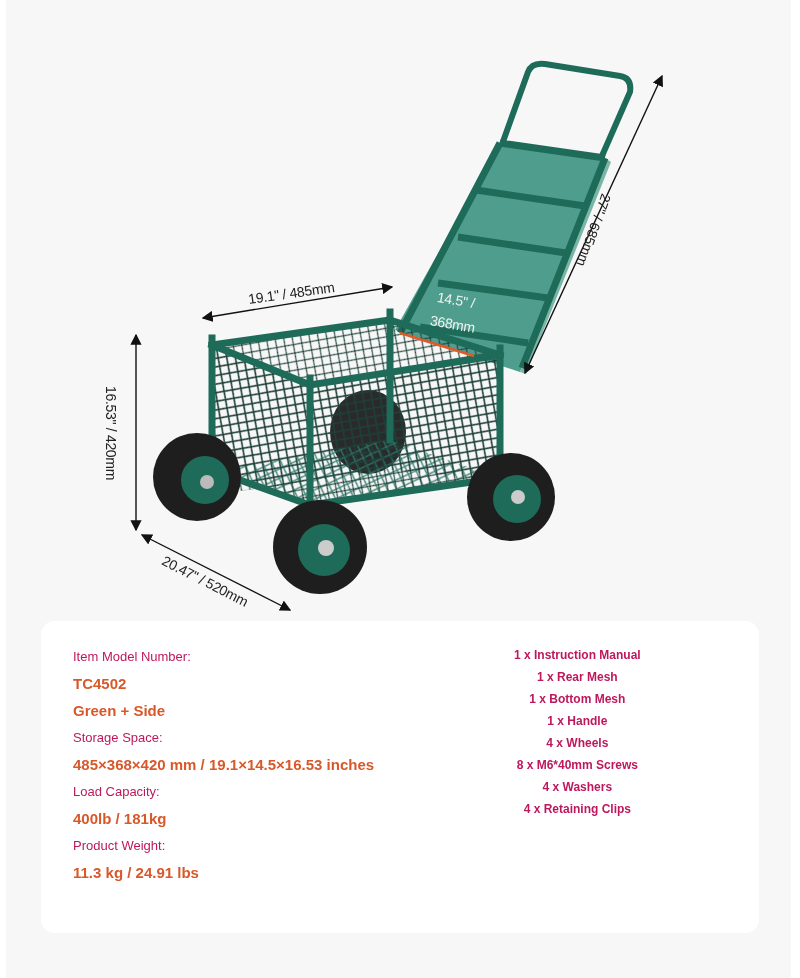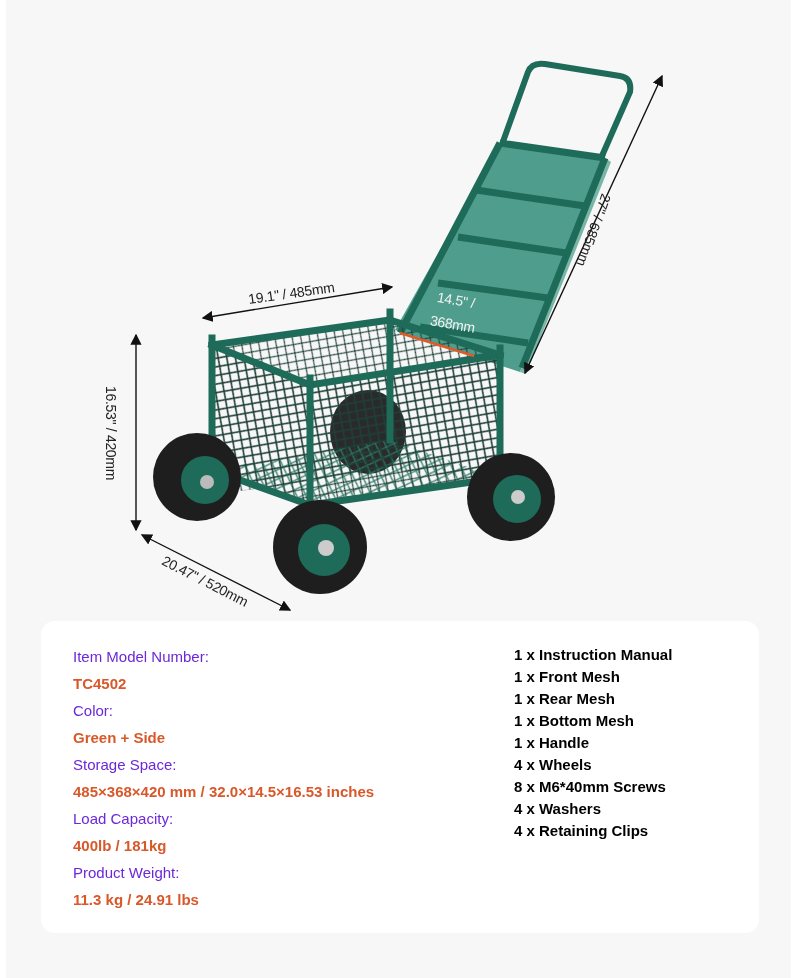--- a/index.html
+++ b/index.html
@@ -2,24 +2,24 @@
 <html><head>
 <meta charset="utf-8">
 <style>
   html, body { margin:0; padding:0; }
   body { width:800px; height:978px; background:#ffffff; font-family:"Liberation Sans", sans-serif; position:relative; overflow:hidden; }
   .canvas { position:absolute; left:6px; top:0; width:785px; height:978px; background:#f7f7f7; }
   .illustration { position:absolute; left:0; top:0; width:800px; height:620px; }
   .dim-label { position:absolute; font-size:14px; color:#222; white-space:nowrap; letter-spacing:-0.3px; }
   .card { position:absolute; left:41px; top:621px; width:718px; height:312px; background:#ffffff; border-radius:14px; }
   .spec-col { position:absolute; left:32px; top:22px; }
-  .spec-label { font-size:15px; color:#6d28d9; height:27px; line-height:27px; }
+  .spec-label { font-size:13px; color:#be185d; height:27px; line-height:27px; }
   .spec-value { font-size:15px; color:#d9582a; font-weight:bold; height:27px; line-height:27px; }
   .pkg-col { position:absolute; left:473px; top:23px; }
-  .pkg-item { font-size:15px; color:#000000; font-weight:bold; height:22px; line-height:22px; white-space:nowrap; }
+  .pkg-item { font-size:12px; color:#be185d; font-weight:bold; height:22px; line-height:22px; white-space:nowrap;text-align:center; }
 </style>
 </head>
 <body>
 
 <div class="canvas"></div>
 
 <div class="illustration">
   <svg width="800" height="620" viewBox="0 0 800 620">
     <defs>
       <marker id="ah" markerWidth="8" markerHeight="8" refX="7" refY="4" orient="auto">
@@ -103,33 +103,31 @@
   <div class="dim-label" style="left:158px;top:573px;transform:rotate(27deg);">20.47" / 520mm</div>
   <div class="dim-label" style="left:556px;top:222px;transform:rotate(110deg);">27" / 685mm</div>
   <div class="dim-label" style="left:437px;top:292px;color:#f2f2f2;transform:rotate(10deg);">14.5" /</div>
   <div class="dim-label" style="left:430px;top:316px;color:#f2f2f2;transform:rotate(10deg);">368mm</div>
 </div>
 
 <div class="card">
   <div class="spec-col">
     <div class="spec-label">Item Model Number:</div>
     <div class="spec-value">TC4502</div>
-    <div class="spec-label">Color:</div>
     <div class="spec-value">Green + Side</div>
     <div class="spec-label">Storage Space:</div>
-    <div class="spec-value">485×368×420 mm / 32.0×14.5×16.53 inches</div>
+    <div class="spec-value">485×368×420 mm / 19.1×14.5×16.53 inches</div>
     <div class="spec-label">Load Capacity:</div>
     <div class="spec-value">400lb / 181kg</div>
     <div class="spec-label">Product Weight:</div>
     <div class="spec-value">11.3 kg / 24.91 lbs</div>
   </div>
 
   <div class="pkg-col">
     <div class="pkg-item">1 x Instruction Manual</div>
-    <div class="pkg-item">1 x Front Mesh</div>
     <div class="pkg-item">1 x Rear Mesh</div>
     <div class="pkg-item">1 x Bottom Mesh</div>
     <div class="pkg-item">1 x Handle</div>
     <div class="pkg-item">4 x Wheels</div>
     <div class="pkg-item">8 x M6*40mm Screws</div>
     <div class="pkg-item">4 x Washers</div>
     <div class="pkg-item">4 x Retaining Clips</div>
   </div>
 </div>
 

